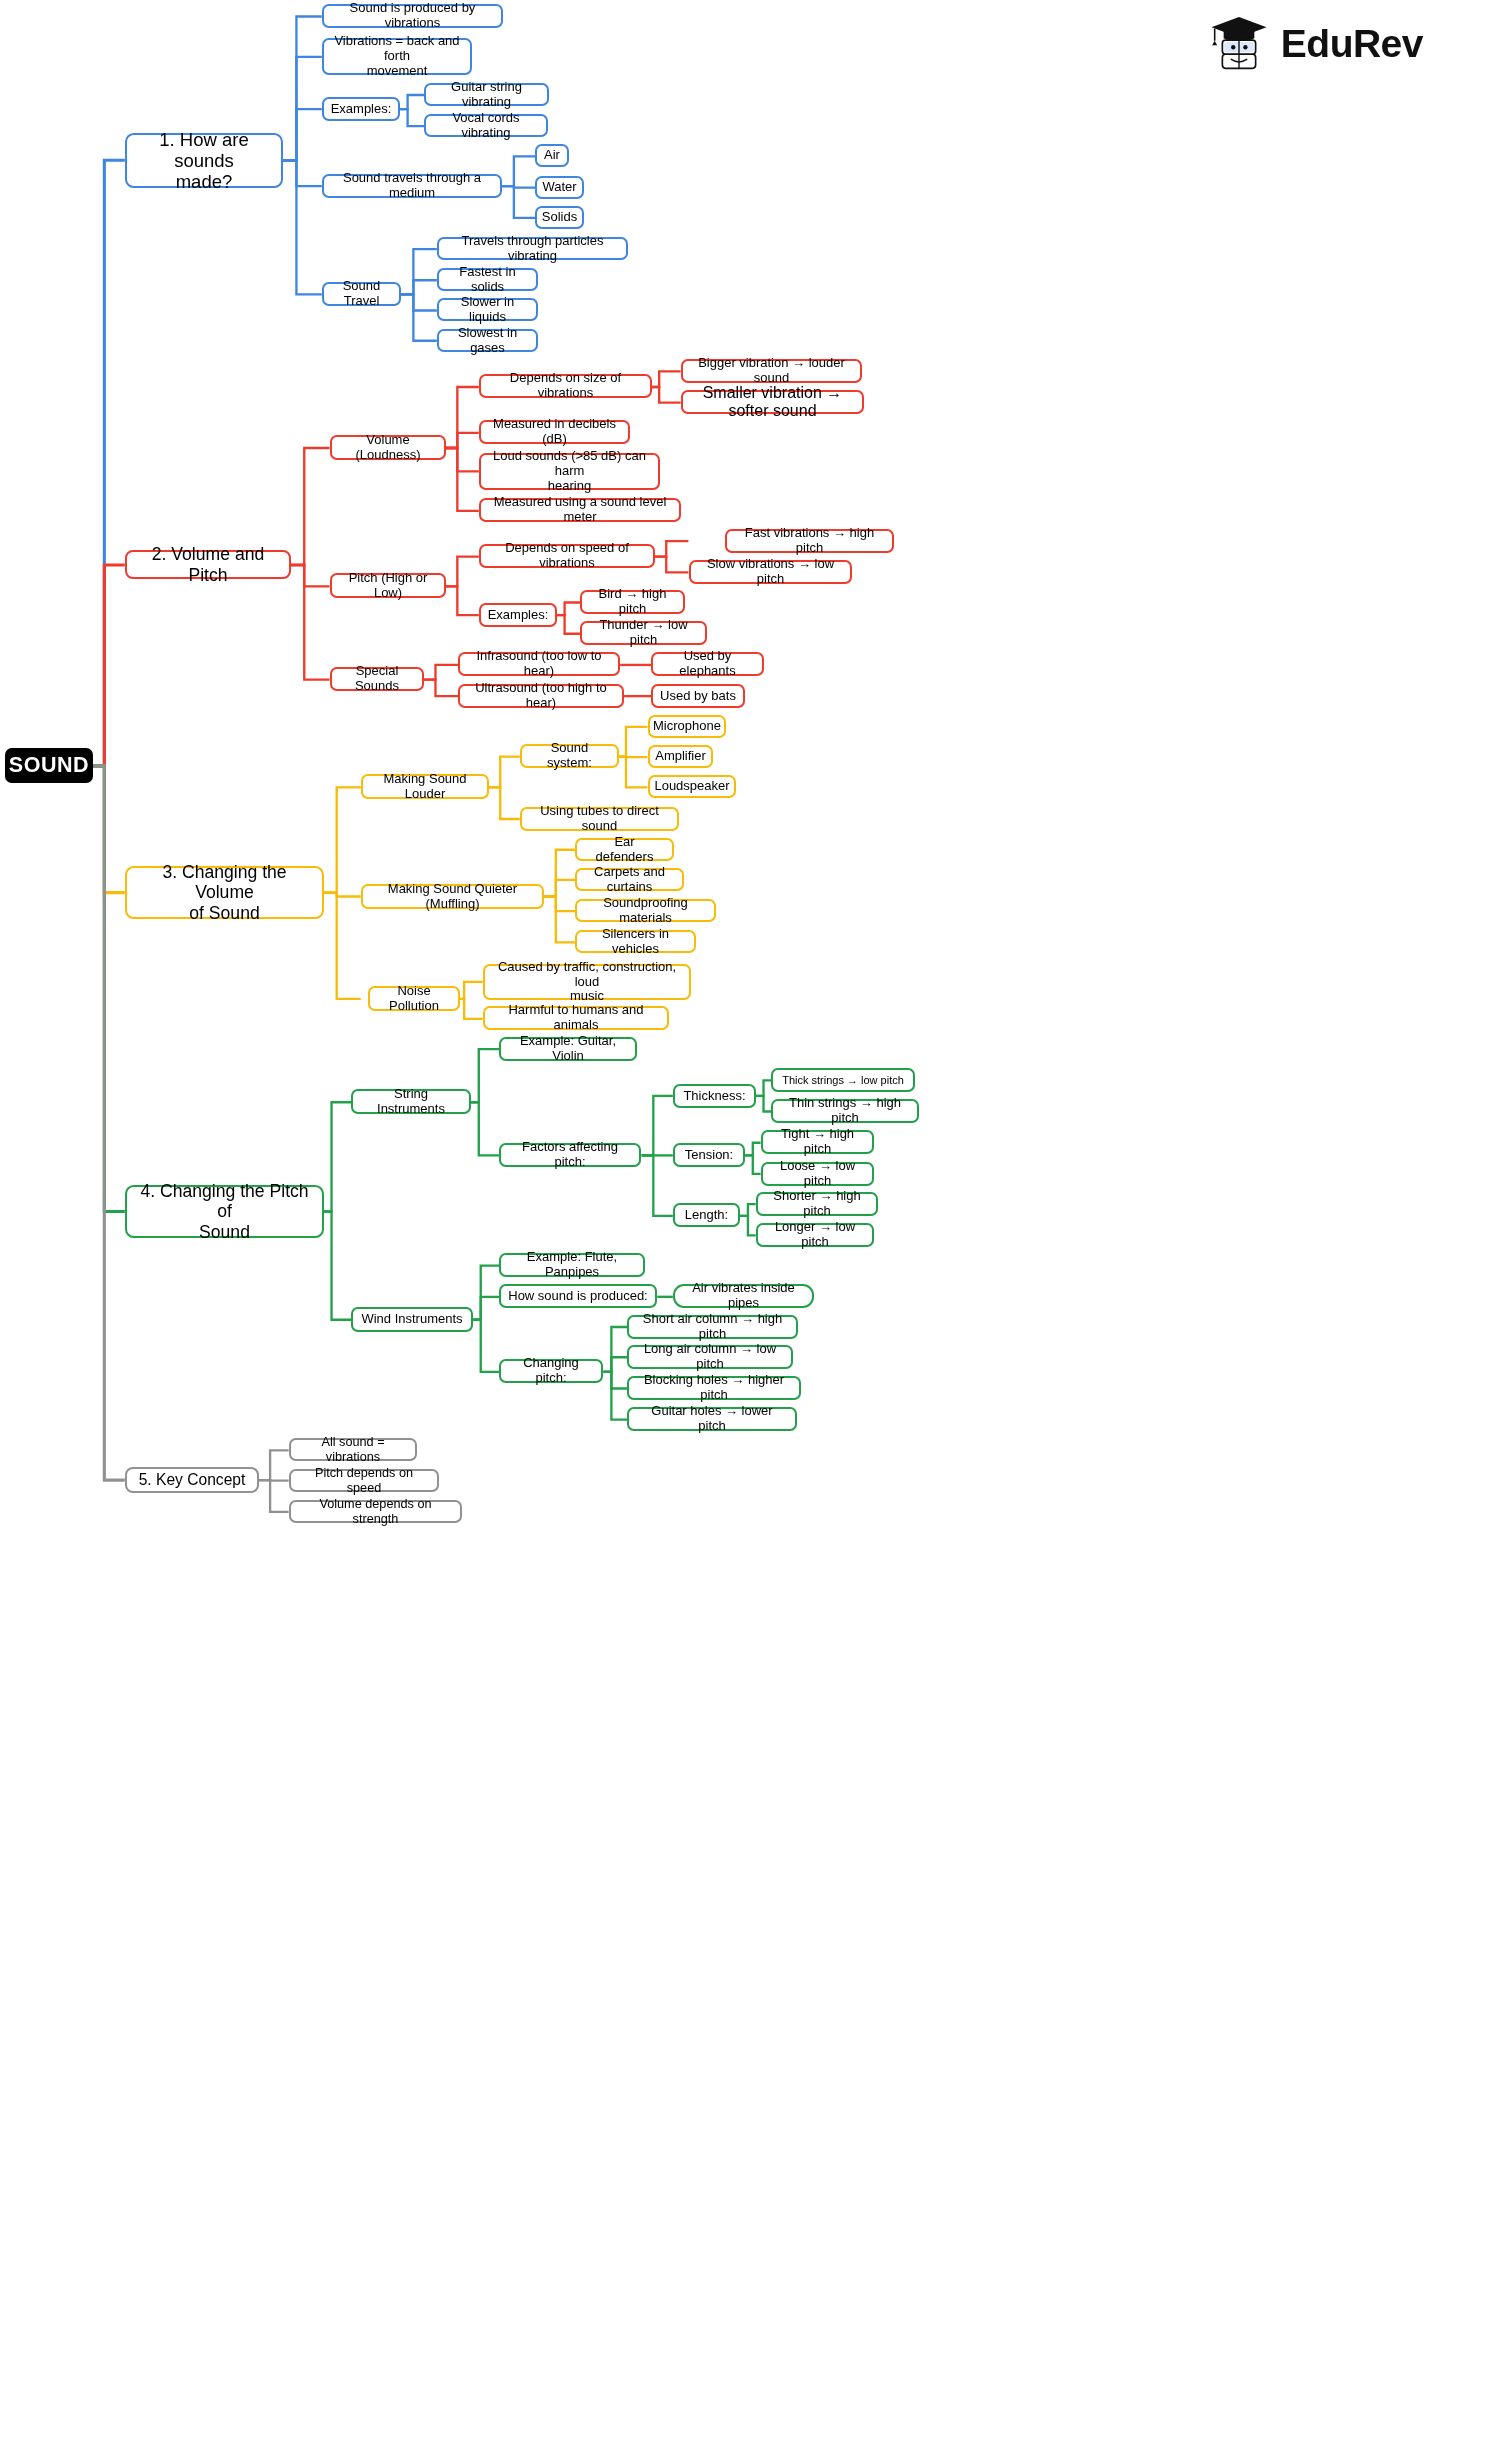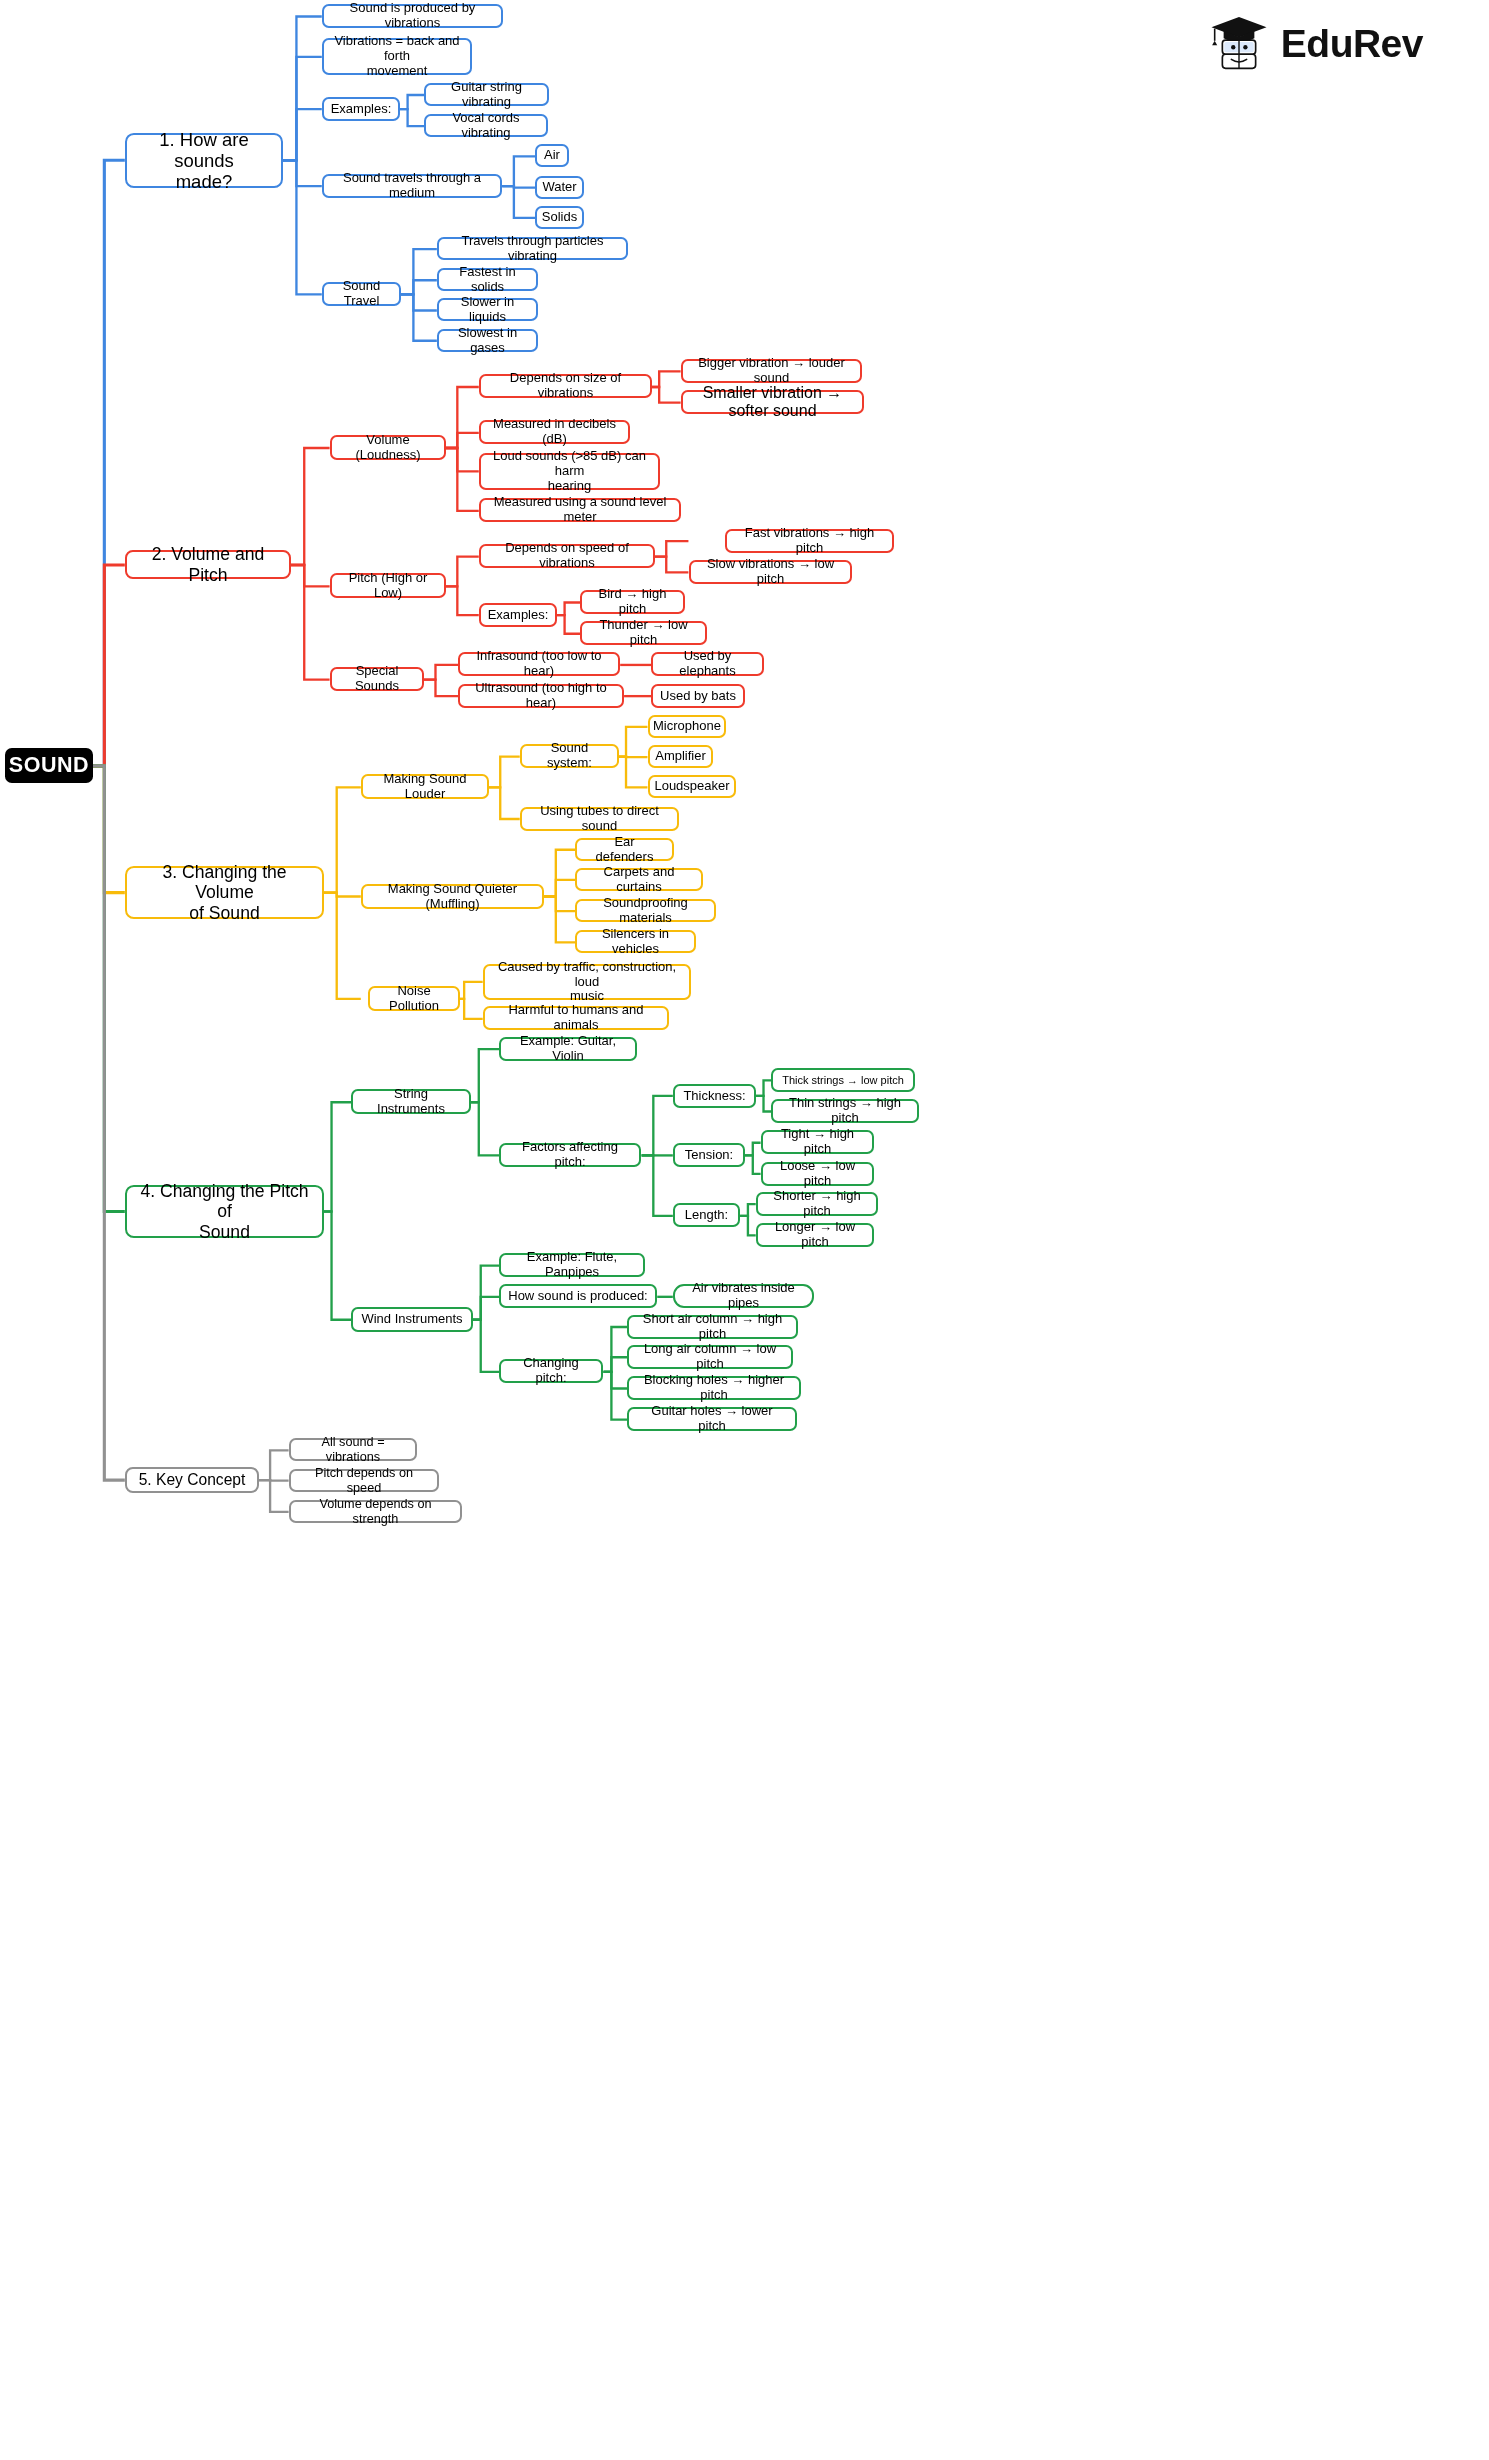--- a/index.html
+++ b/index.html
@@ -194,21 +194,21 @@
   <div class="node" style="left: 125px; top: 866px; width: 199px; height: 53px; font-size: 17.6px; border-radius: 8.8px; border-width: 2.5px; border-color: rgb(248, 187, 10);">3. Changing the Volume
 of Sound</div>
   <div class="node" style="left: 361px; top: 774px; width: 128px; height: 25px; font-size: 13px; border-radius: 6.8px; border-width: 2.3px; border-color: rgb(248, 187, 10);">Making Sound Louder</div>
   <div class="node" style="left: 520px; top: 744px; width: 99px; height: 24.4px; font-size: 13px; border-radius: 6.8px; border-width: 2.3px; border-color: rgb(248, 187, 10);">Sound system:</div>
   <div class="node" style="left: 648px; top: 715px; width: 78px; height: 23.4px; font-size: 13px; border-radius: 6.8px; border-width: 2.3px; border-color: rgb(248, 187, 10);">Microphone</div>
   <div class="node" style="left: 648px; top: 745px; width: 65px; height: 23.4px; font-size: 13px; border-radius: 6.8px; border-width: 2.3px; border-color: rgb(248, 187, 10);">Amplifier</div>
   <div class="node" style="left: 648px; top: 775px; width: 88px; height: 23.4px; font-size: 13px; border-radius: 6.8px; border-width: 2.3px; border-color: rgb(248, 187, 10);">Loudspeaker</div>
   <div class="node" style="left: 520px; top: 807px; width: 159px; height: 24.4px; font-size: 13px; border-radius: 6.8px; border-width: 2.3px; border-color: rgb(248, 187, 10);">Using tubes to direct sound</div>
   <div class="node" style="left: 361px; top: 884px; width: 183px; height: 25px; font-size: 13px; border-radius: 6.8px; border-width: 2.3px; border-color: rgb(248, 187, 10);">Making Sound Quieter (Muffling)</div>
   <div class="node" style="left: 575px; top: 838px; width: 99px; height: 23.4px; font-size: 13px; border-radius: 6.8px; border-width: 2.3px; border-color: rgb(248, 187, 10);">Ear defenders</div>
-  <div class="node" style="left: 575px; top: 868px; width: 128px; height: 23.4px; font-size: 13px; border-radius: 6.8px; border-width: 2.3px; border-color: rgb(248, 187, 10);">Carpets and curtains</div>
+  <div class="node" style="left: 575px; top: 868px; width: 109px; height: 23.4px; font-size: 13px; border-radius: 6.8px; border-width: 2.3px; border-color: rgb(248, 187, 10);">Carpets and curtains</div>
   <div class="node" style="left: 575px; top: 899px; width: 141px; height: 23.4px; font-size: 13px; border-radius: 6.8px; border-width: 2.3px; border-color: rgb(248, 187, 10);">Soundproofing materials</div>
   <div class="node" style="left: 575px; top: 930px; width: 121px; height: 23.4px; font-size: 13px; border-radius: 6.8px; border-width: 2.3px; border-color: rgb(248, 187, 10);">Silencers in vehicles</div>
   <div class="node" style="left: 368px; top: 986px; width: 92px; height: 25px; font-size: 13px; border-radius: 6.8px; border-width: 2.3px; border-color: rgb(248, 187, 10);">Noise Pollution</div>
   <div class="node" style="left: 483px; top: 964px; width: 208px; height: 36px; font-size: 13px; border-radius: 6.8px; border-width: 2.3px; border-color: rgb(248, 187, 10);">Caused by traffic, construction, loud
 music</div>
   <div class="node" style="left: 483px; top: 1006px; width: 186px; height: 24.4px; font-size: 13px; border-radius: 6.8px; border-width: 2.3px; border-color: rgb(248, 187, 10);">Harmful to humans and animals</div>
 
   <div class="node" style="left: 125px; top: 1185px; width: 199px; height: 53px; font-size: 17.6px; border-radius: 8.8px; border-width: 2.5px; border-color: rgb(34, 160, 74);">4. Changing the Pitch of
 Sound</div>
   <div class="node" style="left: 351px; top: 1089px; width: 120px; height: 25px; font-size: 13px; border-radius: 6.8px; border-width: 2.3px; border-color: rgb(34, 160, 74);">String Instruments</div>

